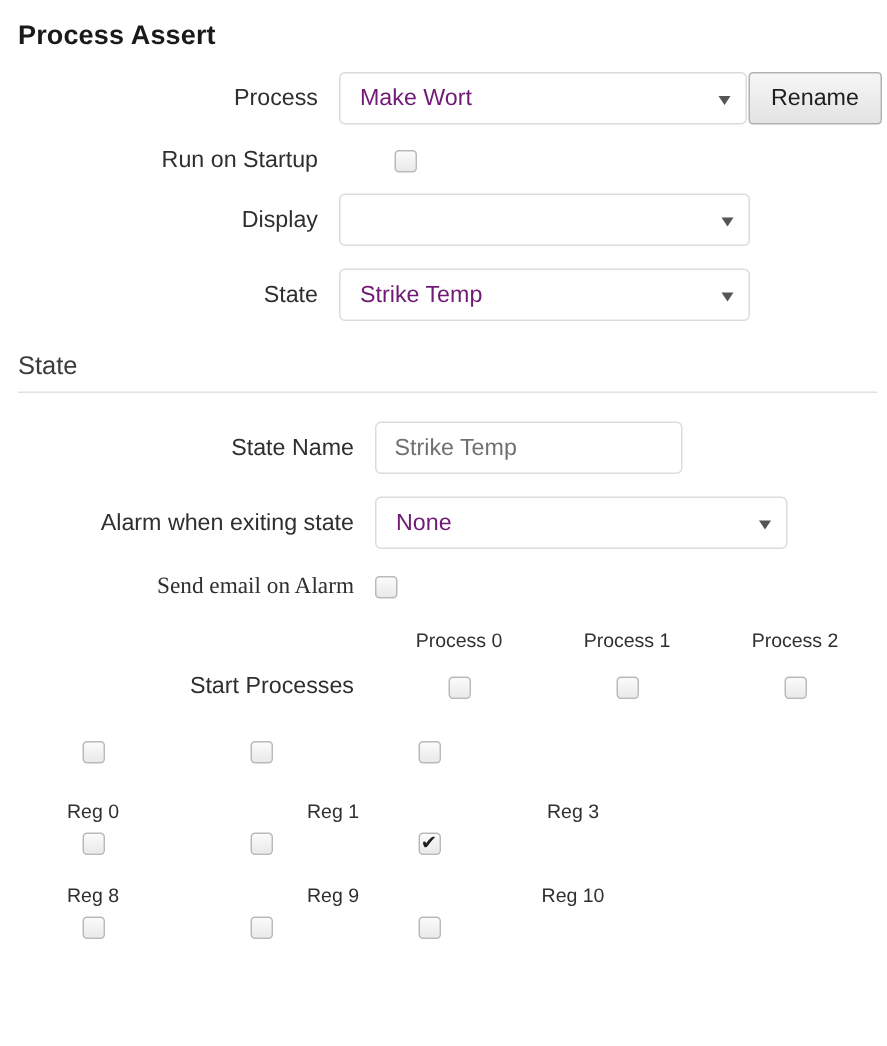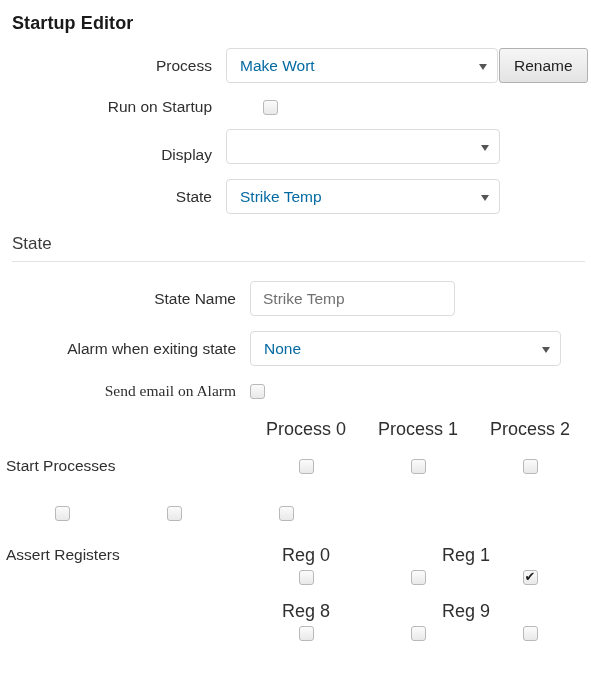--- a/index.html
+++ b/index.html
@@ -76,39 +76,39 @@
     position: relative;
     box-sizing: border-box;
     height: 35px;
     border: 1px solid #dcdcdc;
     border-radius: 4px;
     background: #ffffff;
     display: flex;
     align-items: center;
     padding: 0 26px 0 13px;
     font-size: 15.5px;
-    color: #0369a1;
+    color: #701a75;
     white-space: nowrap;
     overflow: hidden;
   }
   .select .caret {
     position: absolute;
     right: 10px;
     top: 50%;
     width: 0;
     height: 0;
     margin-top: -2px;
     border-left: 4.5px solid transparent;
     border-right: 4.5px solid transparent;
     border-top: 6px solid #555555;
   }
   .select-process { width: 272px; }
   .select-display { width: 274px; }
   .select-state   { width: 274px; }
-  .select-alarm   { width: 311px; }
+  .select-alarm   { width: 275px; }
 
   
   .btn {
     box-sizing: border-box;
     height: 35px;
     margin-left: 1px;
     padding: 0 14px;
     border: 1px solid #b0b0b0;
     border-radius: 3px;
     background: linear-gradient(#f6f6f6, #e3e3e3);
@@ -160,61 +160,62 @@
   }
 
   
   .matrix-row {
     display: flex;
     align-items: center;
     width: 100%;
   }
   .matrix-row .row-label {
     width: 244px;
+    text-align: right;
     padding-right: 14px;
     box-sizing: border-box;
     color: #2f2f2f;
     font-size: 15.5px;
     flex: 0 0 auto;
   }
   .matrix-cols {
     flex: 1 1 auto;
     display: flex;
   }
   .matrix-cols .col {
     width: 112px;
     flex: 0 0 auto;
     text-align: center;
     color: #2f2f2f;
-    font-size: 18px;
+    font-size: 13px;
   }
   .col-head { font-size: 15.5px; color: #2f2f2f; }
 
   .reg-stack .reg-line { line-height: 20px; gap: 48px; }
   .reg-stack .reg-box-line { line-height: 18px; }
 
   
   .r-process     { margin-top: 14px; }
   .r-startup     { margin-top: 15px; gap: 37px; }
-  .r-display     { margin-top: 13px; align-items: flex-end; }
+  .r-display     { margin-top: 13px; }
   .r-state       { margin-top: 15px; }
   .r-statename   { margin-top: 19px; }
   .r-alarm       { margin-top: 15px; }
   .r-email       { margin-top: 16px; font-family: Liberation Serif, serif; }
   .r-colhead     { margin-top: 19px; }
   .r-start       { margin-top: 15px; }
   .r-stop        { margin-top: 26px; }
   .r-assert      { margin-top: 22px; }
 </style>
 </head>
 <body>
 
 <div class="page">
 
-  <div class="page-title">Startup Editor</div>
+  <div class="page-title">Process Assert</div>
 
   <div class="block-top">
 
     <div class="form-row r-process">
       <div class="row-label">Process</div>
       <div class="row-control">
         <div class="select select-process">
           <span>Make Wort</span>
           <span class="caret"></span>
         </div>
@@ -310,21 +311,20 @@
         <div class="col">
           <span class="cbox"></span>
         </div>
         <div class="col">
           <span class="cbox"></span>
         </div>
       </div>
     </div>
 
     <div class="matrix-row r-assert" style="align-items:flex-start;">
-      <div class="row-label" style="padding-top:1px;">Assert Registers</div>
       <div class="matrix-cols reg-stack" style="flex-direction:column;">
 
         <div style="display:flex;" class="reg-line">
           <div class="col">Reg 0</div>
           <div class="col">Reg 1</div>
           <div class="col">Reg 3</div>
         </div>
 
         <div style="display:flex;margin-top:2px;" class="reg-box-line">
           <div class="col">

